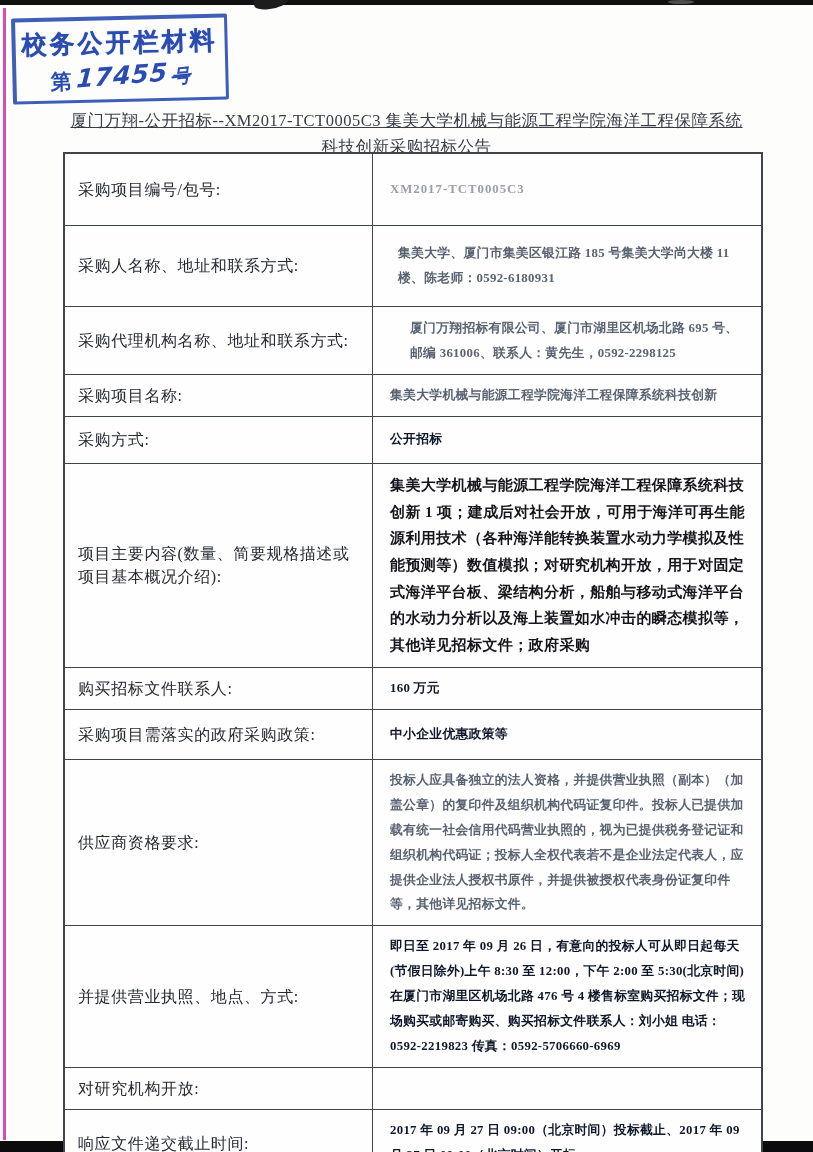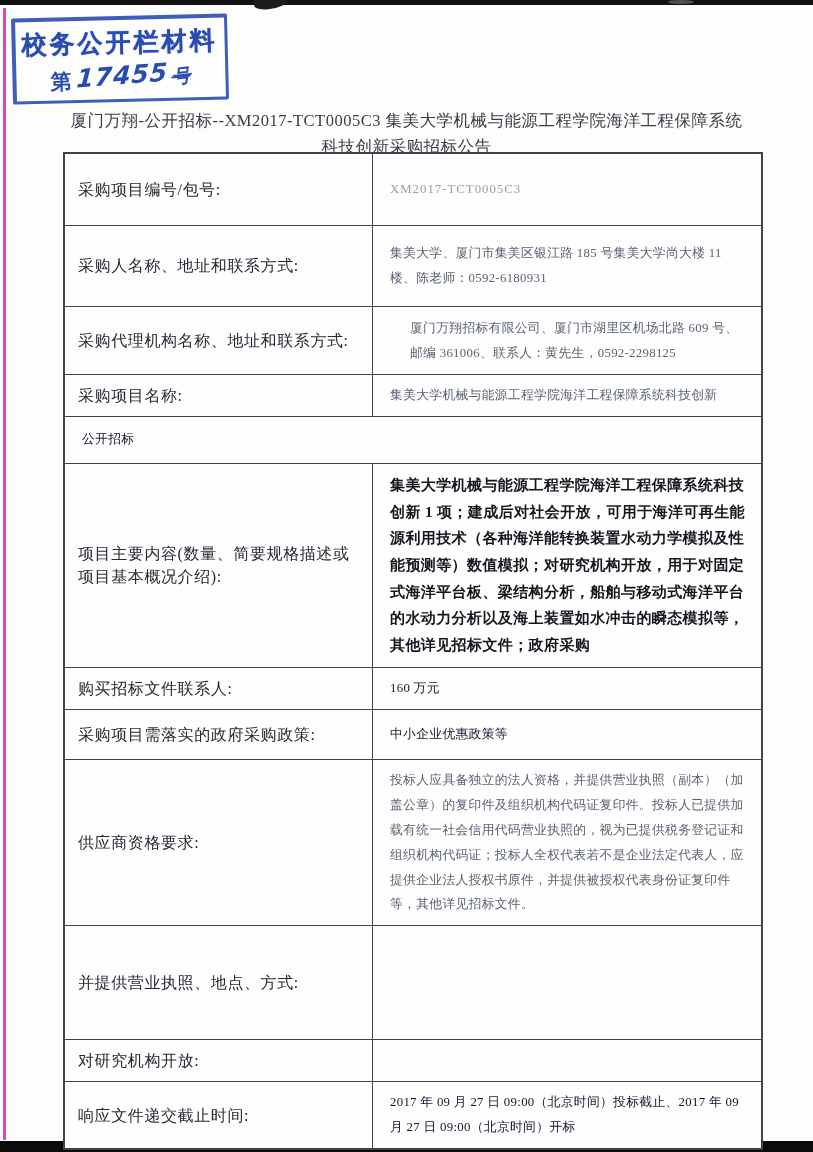--- a/index.html
+++ b/index.html
@@ -39,45 +39,45 @@
     font-size:25px;transform:rotate(-3deg) skewX(-8deg);margin:0 3px;letter-spacing:1px;
   }
   .stamp-line2 .suf{
     display:inline-block;font-size:19px;font-style:italic;
     transform:rotate(-5deg);text-decoration:line-through;text-decoration-thickness:2px;
   }
 
   
   .title{
     position:absolute;left:40px;top:108px;width:733px;text-align:center;
-    color:#383d47;font-size:16.5px;line-height:1.55;letter-spacing:.5px;
+    color:#383d47;font-size:16.5px;line-height:1.55;letter-spacing:.5px;text-decoration:underline;
   }
 
   
   .table{
     position:absolute;left:63px;top:152px;width:700px;
     border:2px solid #3f434b;box-sizing:border-box;background:#fefefe;
   }
   .row{display:flex;border-bottom:1.6px solid #3f434b;box-sizing:border-box;}
   .row:last-child{border-bottom:none;}
   .cell{box-sizing:border-box;display:flex;align-items:center;}
   .label{
     width:308px;flex:0 0 308px;border-right:1.6px solid #3f434b;
     padding:6px 22px 6px 13px;
     color:#262a33;font-size:16px;letter-spacing:.6px;line-height:1.45;
   }
   .value{
     flex:1;padding:8px 10px 8px 17px;
-    color:#5a6372;font-size:12.8px;line-height:1.95;letter-spacing:.3px;
+    color:#5a6372;font-size:12.8px;line-height:1.95;letter-spacing:.3px;font-weight:bold;
   }
   .v-light{color:#97a0ac;letter-spacing:1px;}
   .v-bold{font-weight:bold;color:#15151d;font-size:15px;line-height:1.78;letter-spacing:.4px;}
   .v-dark{color:#0f172a;}
   
-  .r0{min-height:72px;}  .r1{min-height:81px;}  .r2{min-height:68px;gap:20px;}
+  .r0{min-height:72px;}  .r1{min-height:81px;gap:8px;}  .r2{min-height:68px;gap:20px;}
   .r3{min-height:35px;}  .r4{min-height:47px;}  .r5{min-height:157px;}
   .r6{min-height:38px;}  .r7{min-height:50px;}  .r8{min-height:145px;}
   .r9{min-height:114px;} .r10{min-height:42px;} .r11{min-height:66px;}
 </style>
 </head>
 <body>
 
 <div class="edge-top"></div>
 <div class="edge-left"></div>
 <div class="edge-bottom"></div>
@@ -101,47 +101,49 @@
   <div class="row r0">
     <div class="cell label">采购项目编号/包号:</div>
     <div class="cell value v-light">XM2017-TCT0005C3</div>
   </div>
   <div class="row r1">
     <div class="cell label">采购人名称、地址和联系方式:</div>
     <div class="cell value">集美大学、厦门市集美区银江路 185 号集美大学尚大楼 11 楼、陈老师：0592-6180931</div>
   </div>
   <div class="row r2">
     <div class="cell label">采购代理机构名称、地址和联系方式:</div>
-    <div class="cell value">厦门万翔招标有限公司、厦门市湖里区机场北路 609 号、邮编 361006、联系人：黄先生，0592-2298125</div>
+    <div class="cell value">厦门万翔招标有限公司、厦门市湖里区机场北路 695 号、邮编 361006、联系人：黄先生，0592-2298125</div>
   </div>
   <div class="row r3">
     <div class="cell label">采购项目名称:</div>
     <div class="cell value">集美大学机械与能源工程学院海洋工程保障系统科技创新</div>
   </div>
   <div class="row r4">
+    <div class="cell label">采购方式:</div>
     <div class="cell value v-dark">公开招标</div>
   </div>
   <div class="row r5">
     <div class="cell label">项目主要内容(数量、简要规格描述或项目基本概况介绍):</div>
     <div class="cell value v-bold">集美大学机械与能源工程学院海洋工程保障系统科技创新 1 项；建成后对社会开放，可用于海洋可再生能源利用技术（各种海洋能转换装置水动力学模拟及性能预测等）数值模拟；对研究机构开放，用于对固定式海洋平台板、梁结构分析，船舶与移动式海洋平台的水动力分析以及海上装置如水冲击的瞬态模拟等，其他详见招标文件；政府采购</div>
   </div>
   <div class="row r6">
     <div class="cell label">购买招标文件联系人:</div>
     <div class="cell value v-dark">160 万元</div>
   </div>
   <div class="row r7">
     <div class="cell label">采购项目需落实的政府采购政策:</div>
     <div class="cell value v-dark">中小企业优惠政策等</div>
   </div>
   <div class="row r8">
     <div class="cell label">供应商资格要求:</div>
     <div class="cell value">投标人应具备独立的法人资格，并提供营业执照（副本）（加盖公章）的复印件及组织机构代码证复印件。投标人已提供加载有统一社会信用代码营业执照的，视为已提供税务登记证和组织机构代码证；投标人全权代表若不是企业法定代表人，应提供企业法人授权书原件，并提供被授权代表身份证复印件等，其他详见招标文件。</div>
   </div>
   <div class="row r9">
     <div class="cell label">并提供营业执照、地点、方式:</div>
+    <div class="cell value v-dark">即日至 2017 年 09 月 26 日，有意向的投标人可从即日起每天(节假日除外)上午 8:30 至 12:00，下午 2:00 至 5:30(北京时间)在厦门市湖里区机场北路 476 号 4 楼售标室购买招标文件；现场购买或邮寄购买、购买招标文件联系人：刘小姐 电话：0592-2219823 传真：0592-5706660-6969</div>
   </div>
   <div class="row r10">
     <div class="cell label">对研究机构开放:</div>
   </div>
   <div class="row r11">
     <div class="cell label">响应文件递交截止时间:</div>
     <div class="cell value v-dark">2017 年 09 月 27 日 09:00（北京时间）投标截止、2017 年 09 月 27 日 09:00（北京时间）开标</div>
   </div>
 </div>
 

